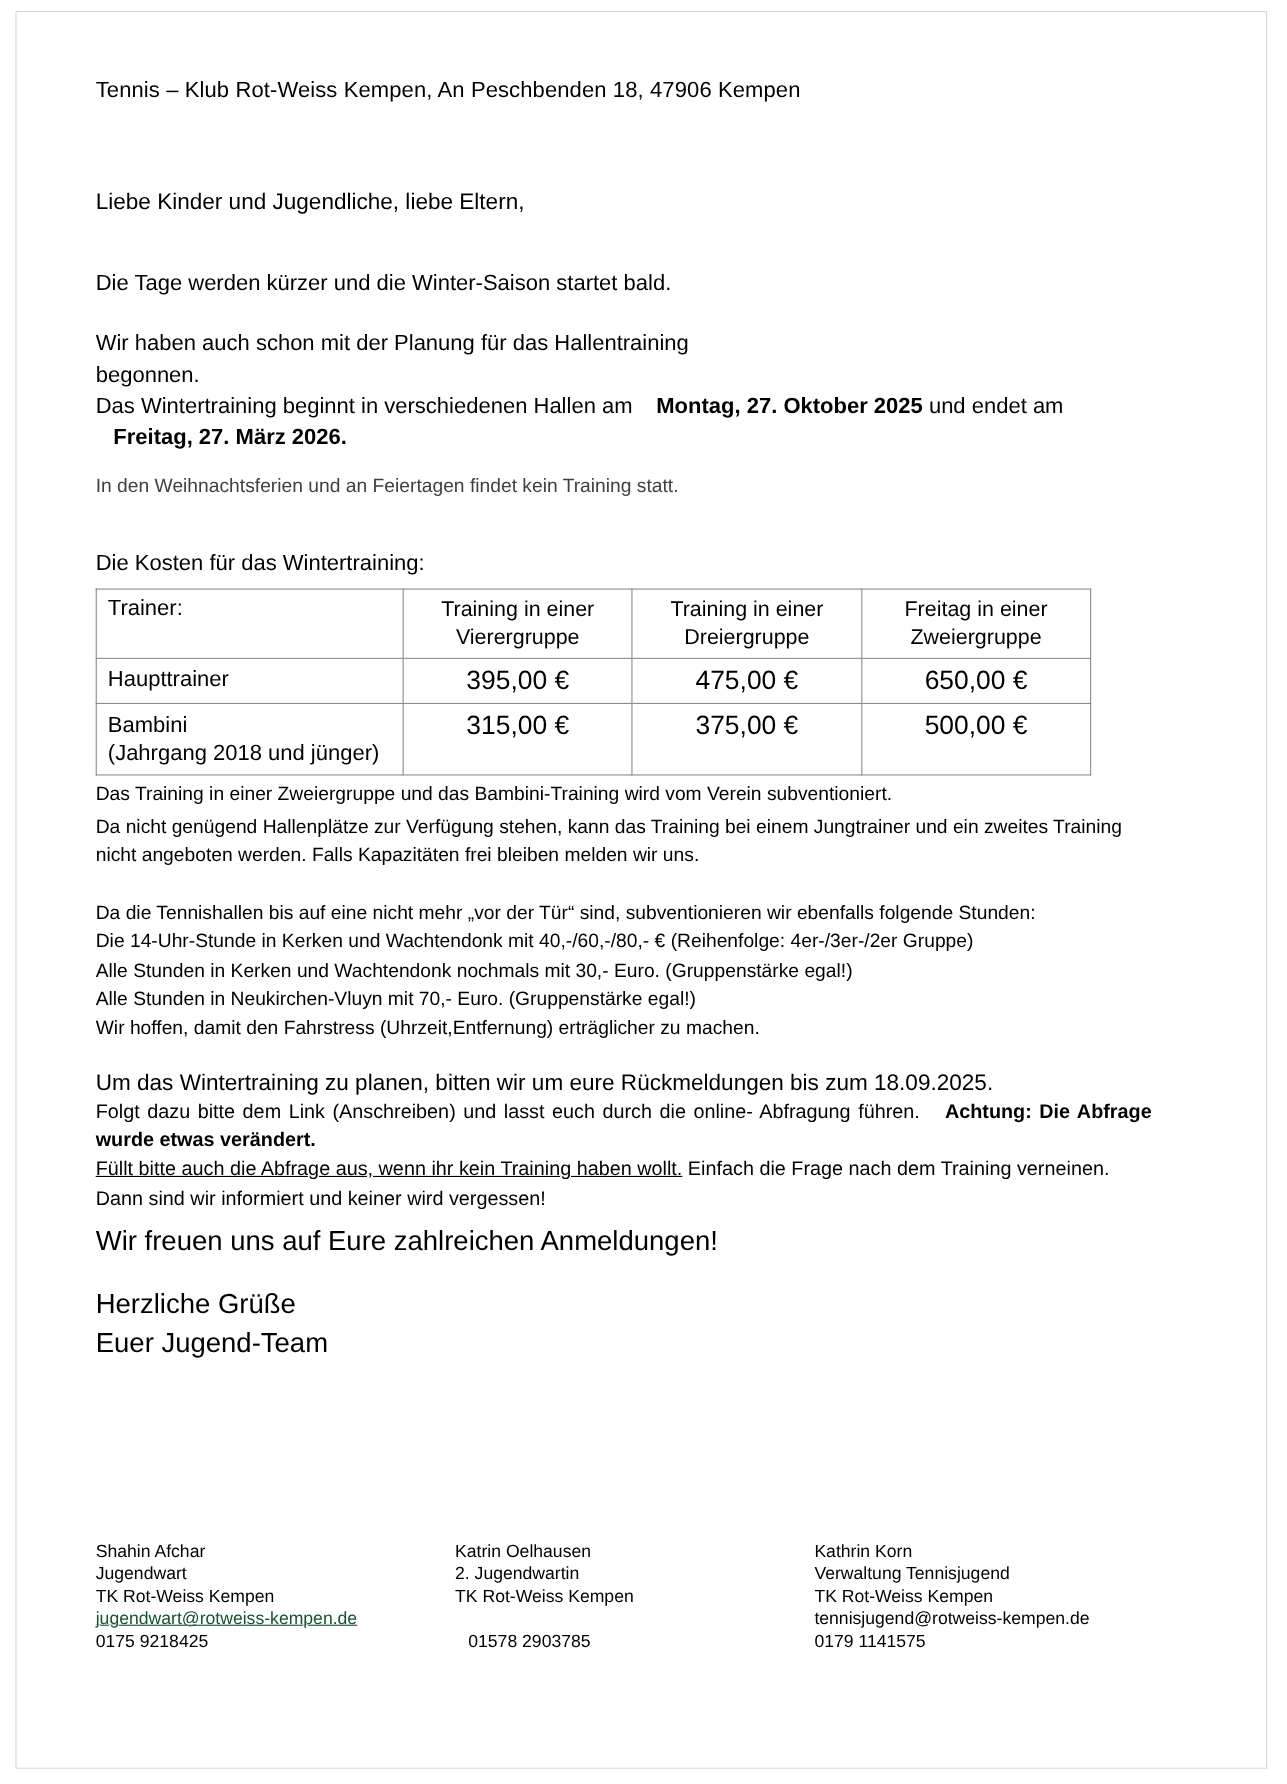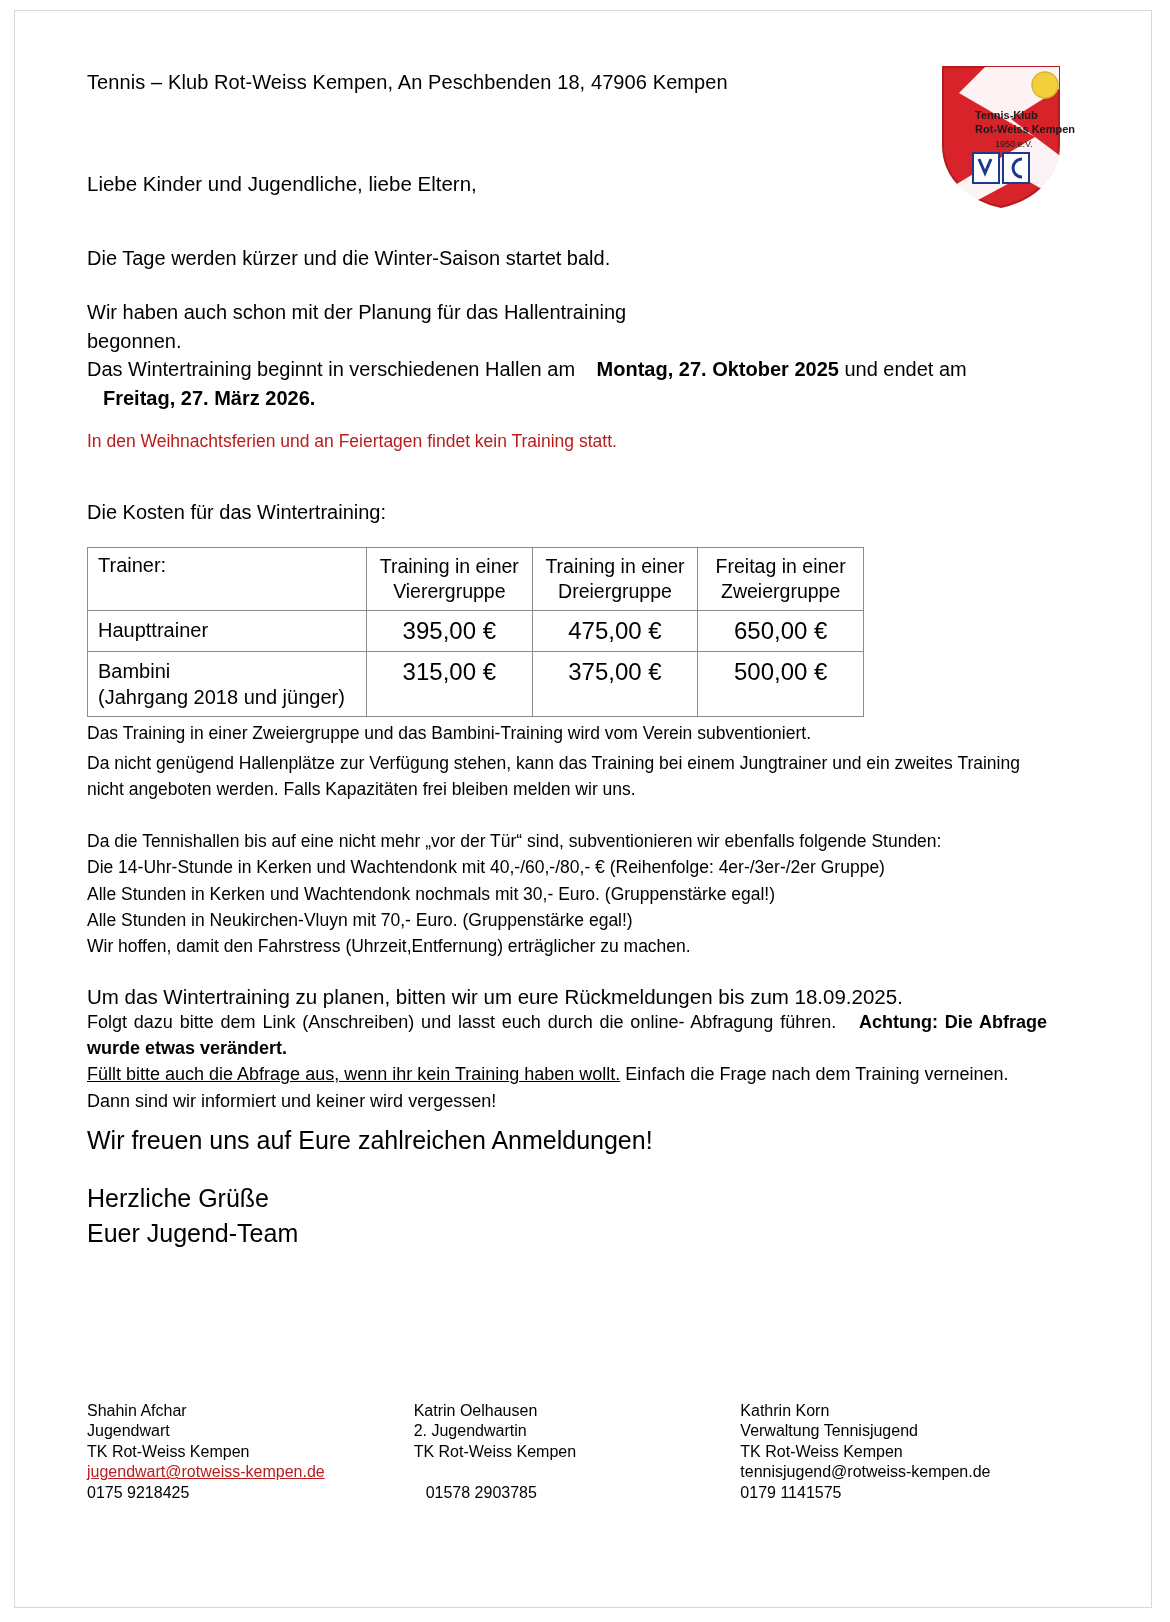--- a/index.html
+++ b/index.html
@@ -46,40 +46,40 @@
   }
   .para {
     font-size: 20px;
     line-height: 1.42;
     margin: 0;
   }
   .gap-lg { height: 48px; }
   .gap-md { height: 26px; }
   .gap-sm { height: 12px; }
   .red {
-    color: #b91c1c;
+    color: #404040;
     font-size: 17.5px;
     line-height: 1.45;
   }
   b, .b { font-weight: bold; padding-left: 16px; }
 
   
   .logo {
     position: absolute;
     right: 74px;
     top: 48px;
     width: 152px;
     height: 152px;
   }
 
   
   table.prices {
     border-collapse: collapse;
-    width: 777px;
-    margin-top: 20px;
+    width: 905px;
+    margin-top: 8px;
     table-layout: fixed;
   }
   table.prices td, table.prices th {
     border: 1px solid #8c8c8c;
     padding: 6px 10px;
     vertical-align: top;
     font-weight: normal;
   }
   .th-label {
     text-align: left;
@@ -140,47 +140,31 @@
     left: 72px;
     top: 1390px;
     width: 980px;
     display: flex;
     font-size: 16px;
     line-height: 1.28;
   }
   .contact-col { width: 338px; }
   .contact-col .line { white-space: nowrap; }
   .mail-link {
-    color: #b91c1c;
+    color: #14532d;
     text-decoration: underline;
   }
   .phone-ind { padding-left: 12px; }
 </style>
 </head>
 <body>
 
 <div class="page">
   <div class="sheet">
 
-    <div class="logo">
-      <svg viewBox="0 0 152 152" width="152" height="152" aria-hidden="true">
-        <path d="M18,8 L134,8 L134,86 C134,122 104,142 76,148 C48,142 18,122 18,86 Z" fill="#d8232a" stroke="#b01c20" stroke-width="2"></path>
-        <path d="M60,8 L134,8 L134,30 L86,60 L134,96 L134,140 L96,118 L40,148 L30,126 L110,78 L34,34 Z" fill="#ffffff" opacity="0.95"></path>
-        <circle cx="120" cy="26" r="13" fill="#f2d03b" stroke="#d9b72c" stroke-width="1.5"></circle>
-        <g fill="#1a1a1a" font-family="'Liberation Sans', sans-serif" font-size="11" font-weight="bold">
-          <text x="50" y="60">Tennis-Klub</text>
-          <text x="50" y="74">Rot-Weiss Kempen</text>
-        </g>
-        <text x="70" y="88" fill="#1a1a1a" font-family="'Liberation Sans', sans-serif" font-size="9">1950 e.V.</text>
-        <rect x="48" y="94" width="26" height="30" fill="#ffffff" stroke="#1b3a8c" stroke-width="2"></rect>
-        <rect x="78" y="94" width="26" height="30" fill="#ffffff" stroke="#1b3a8c" stroke-width="2"></rect>
-        <path d="M54,100 l6,14 l6,-14" stroke="#1b3a8c" stroke-width="3" fill="none"></path>
-        <path d="M97,100 a9,9 0 1,0 0,18" stroke="#1b3a8c" stroke-width="3" fill="none"></path>
-      </svg>
-    </div>
 
     <div class="content">
 
       <div class="l1">Tennis – Klub Rot-Weiss Kempen, An Peschbenden 18, 47906 Kempen</div>
 
       <div class="salutation">Liebe Kinder und Jugendliche, liebe Eltern,</div>
 
       <div class="gap-lg"></div>
 
       <p class="para">Die Tage werden kürzer und die Winter-Saison startet bald.</p>

